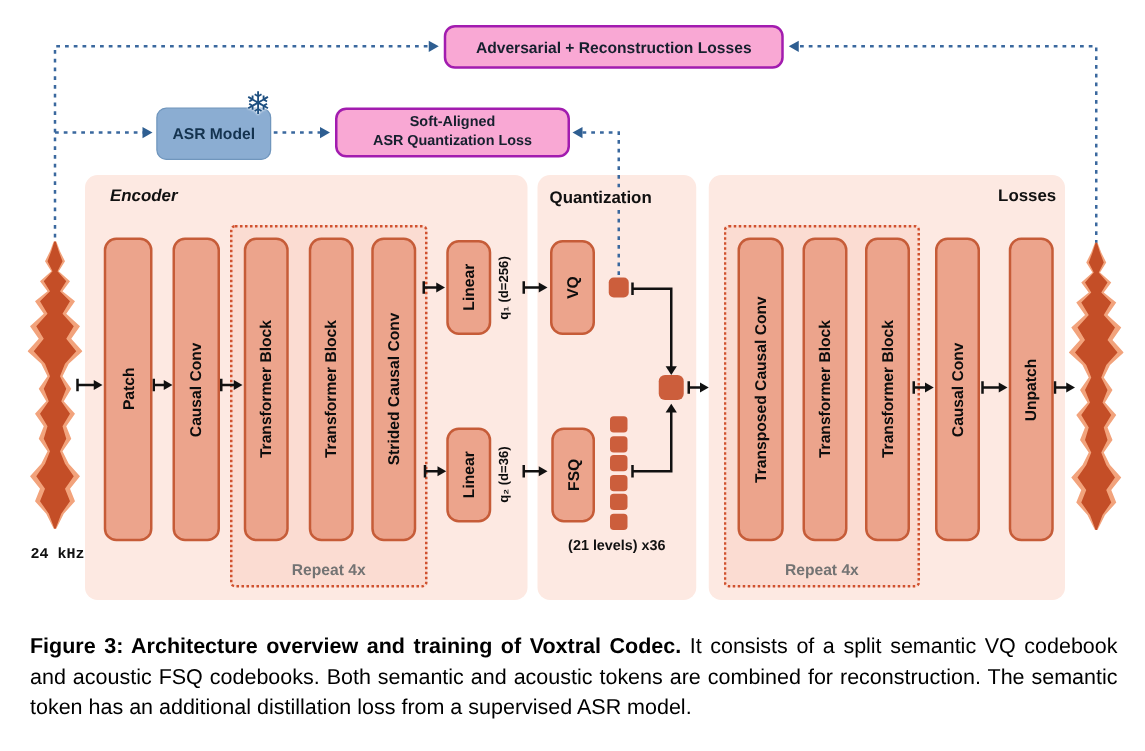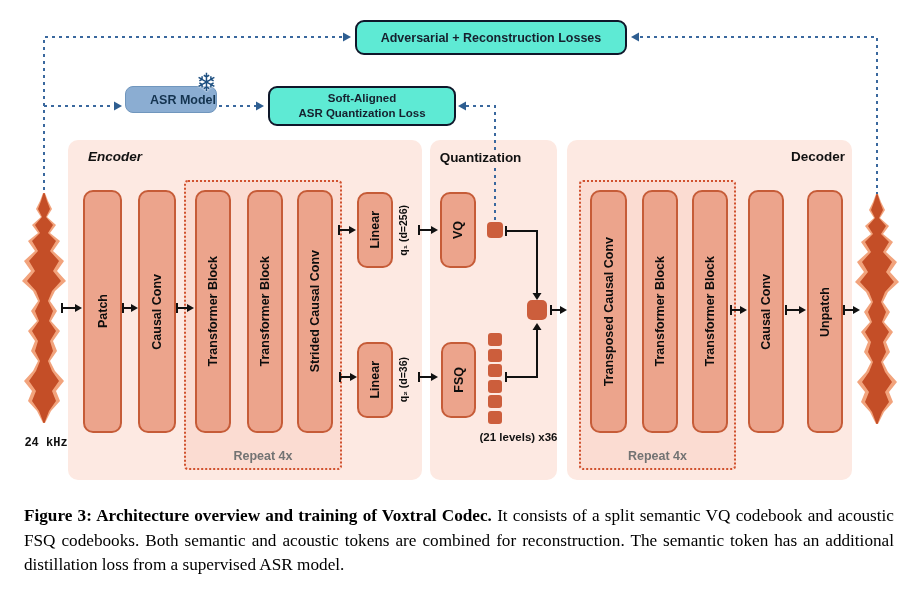--- a/index.html
+++ b/index.html
@@ -37,40 +37,40 @@
          color:#0d0d0d;white-space:nowrap;}
   .qlabel{position:absolute;width:18px;display:flex;align-items:center;justify-content:center;z-index:6;}
   .qlabel .vtext{font-size:10.5px;}
 
   
   .token{position:absolute;background:#cc5e3c;border-radius:4px;z-index:7;}
   .fsq-stack{position:absolute;left:488px;top:333px;width:14px;height:91px;display:flex;
              flex-direction:column;justify-content:space-between;z-index:7;}
   .fsq-stack div{height:13px;border-radius:3px;background:#cc5e3c;}
   .levels-label{position:absolute;left:430px;width:127px;top:431px;text-align:center;
-                font-weight:700;font-size:11.5px;color:#111;z-index:10;padding-left:25px;}
-
-  
-  .bluebox{position:absolute;background:#5eead4;border:2px solid #0f172a;border-radius:9px;
+                font-weight:700;font-size:11.5px;color:#111;z-index:10;}
+
+  
+  .bluebox{position:absolute;background:#f9a8d4;border:2px solid #a21caf;border-radius:9px;
            display:flex;flex-direction:column;align-items:center;justify-content:center;
            text-align:center;font-weight:700;color:#16202e;box-sizing:border-box;z-index:8;}
   .adv{left:355px;top:20px;width:272px;height:35px;font-size:12.5px;}
   .soft{left:268px;top:86px;width:188px;height:40px;font-size:11.5px;line-height:1.3;}
-  .asr{left:125px;top:86px;width:92px;height:27px;background:#8badd2;border:1.5px solid #7096bd;
-       border-radius:8px;font-size:12.5px;color:#14334f;align-items:flex-end;}
+  .asr{left:125px;top:86px;width:92px;height:42px;background:#8badd2;border:1.5px solid #7096bd;
+       border-radius:8px;font-size:12.5px;color:#14334f;}
   .snowflake{position:absolute;left:196px;top:68px;font-size:25px;color:#1d4f80;z-index:9;
              text-shadow:0 0 2px #fff,0 0 2px #fff;}
 
   .rate-label{position:absolute;left:18px;top:436px;width:56px;text-align:center;
               font-weight:700;font-size:12px;color:#111;z-index:10;font-family:Liberation Mono, monospace;}
   .wave{position:absolute;z-index:6;}
   .overlay{position:absolute;left:0;top:0;z-index:5;pointer-events:none;}
 
   
-  .caption{position:absolute;left:24px;top:504px;width:870px;font-family:Liberation Serif, serif;
+  .caption{position:absolute;left:24px;top:504px;width:870px;font-family:Liberation Sans, sans-serif;
            font-size:17.2px;line-height:1.43;color:#000;text-align:justify;}
   .caption b{font-weight:700;}
 </style>
 </head>
 <body>
 
 <div class="fig">
 
   <div class="panel panel-enc"></div>
   <div class="panel panel-qnt"></div>
@@ -187,21 +187,21 @@
     <span class="vtext">Causal Conv</span>
   </div>
   <div class="blk" style="left:807px;width:36px;">
     <span class="vtext">Unpatch</span>
   </div>
 
   <div class="ptitle ptitle-enc">Encoder</div>
   <div class="ptitle ptitle-qnt">
     <span>Quantization</span>
   </div>
-  <div class="ptitle ptitle-dec">Decoder</div>
+  <div class="ptitle ptitle-dec">Losses</div>
   <div class="repeat-label rl-enc">Repeat 4x</div>
   <div class="repeat-label rl-dec">Repeat 4x</div>
 
   <div class="bluebox adv">
     <span>Adversarial + Reconstruction Losses</span>
   </div>
   <div class="bluebox asr">
     <span>ASR Model</span>
   </div>
   <div class="snowflake">❄</div>

